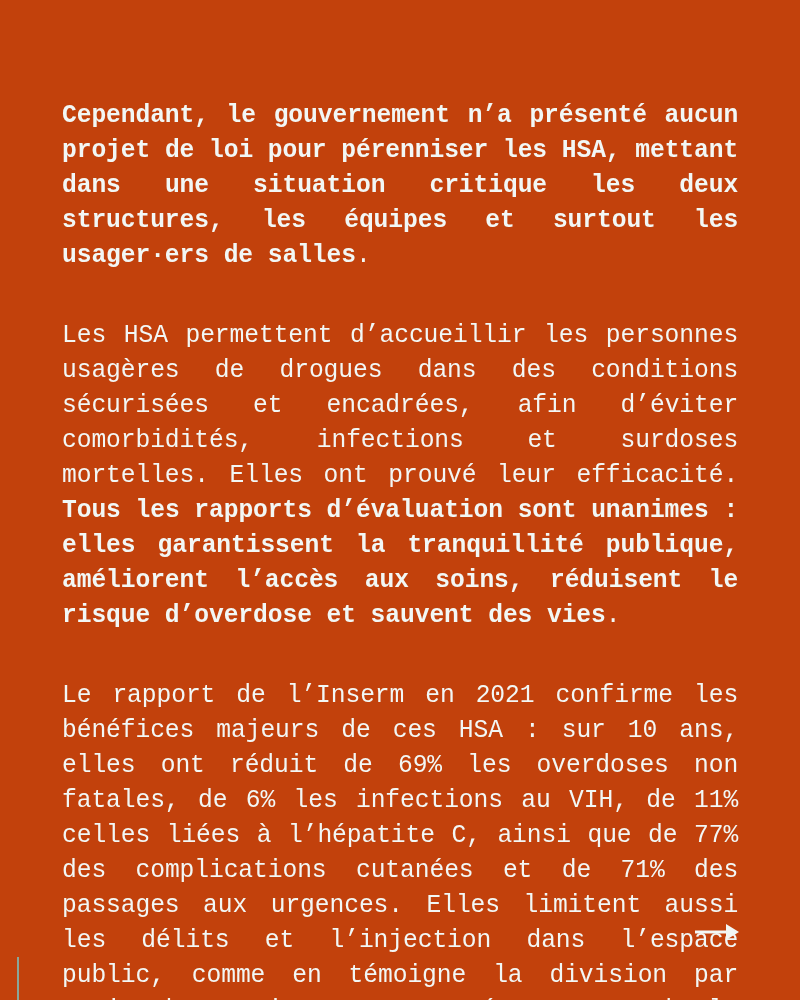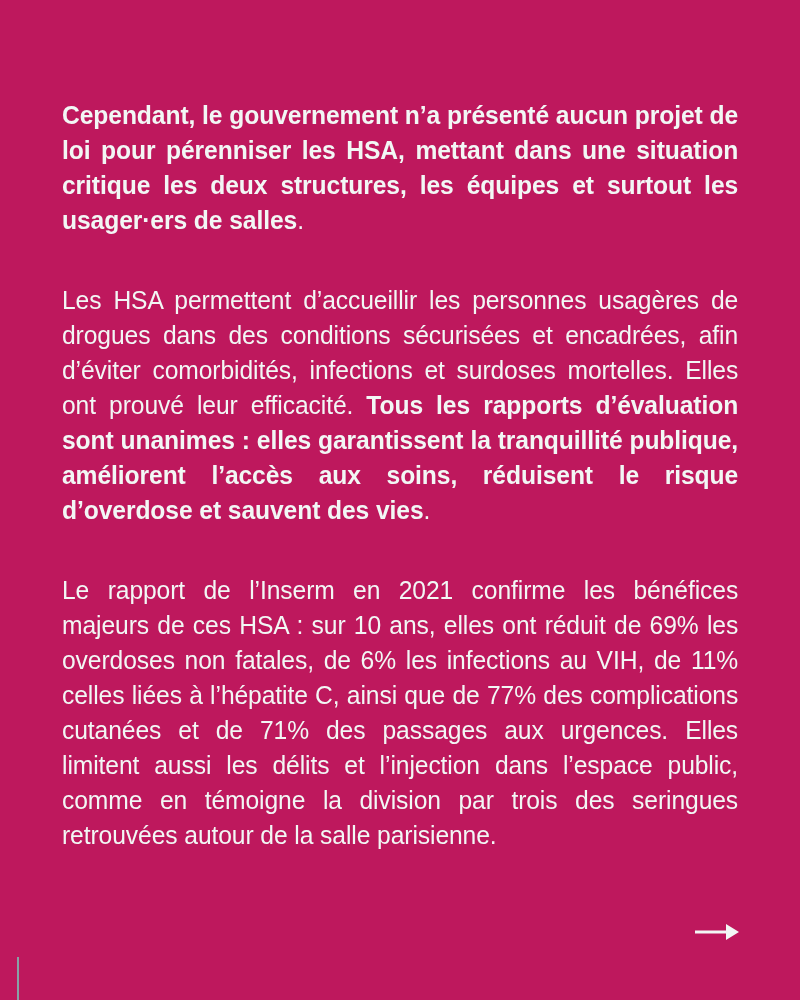--- a/index.html
+++ b/index.html
@@ -13,21 +13,22 @@
     height: 1000px;
     background: #065b59;
     font-family: "Liberation Sans", "DejaVu Sans", sans-serif;
     overflow: hidden;
     position: relative;
   }
 
   .slide {
     position: absolute;
     inset: 0;
-    background: #be185d;
+    background: #c2410c;
+    font-family: Liberation Mono, monospace;
   }
 
   .content {
     position: absolute;
     left: 62px;
     top: 98px;
     width: 676px;
   }
 
   .para {

